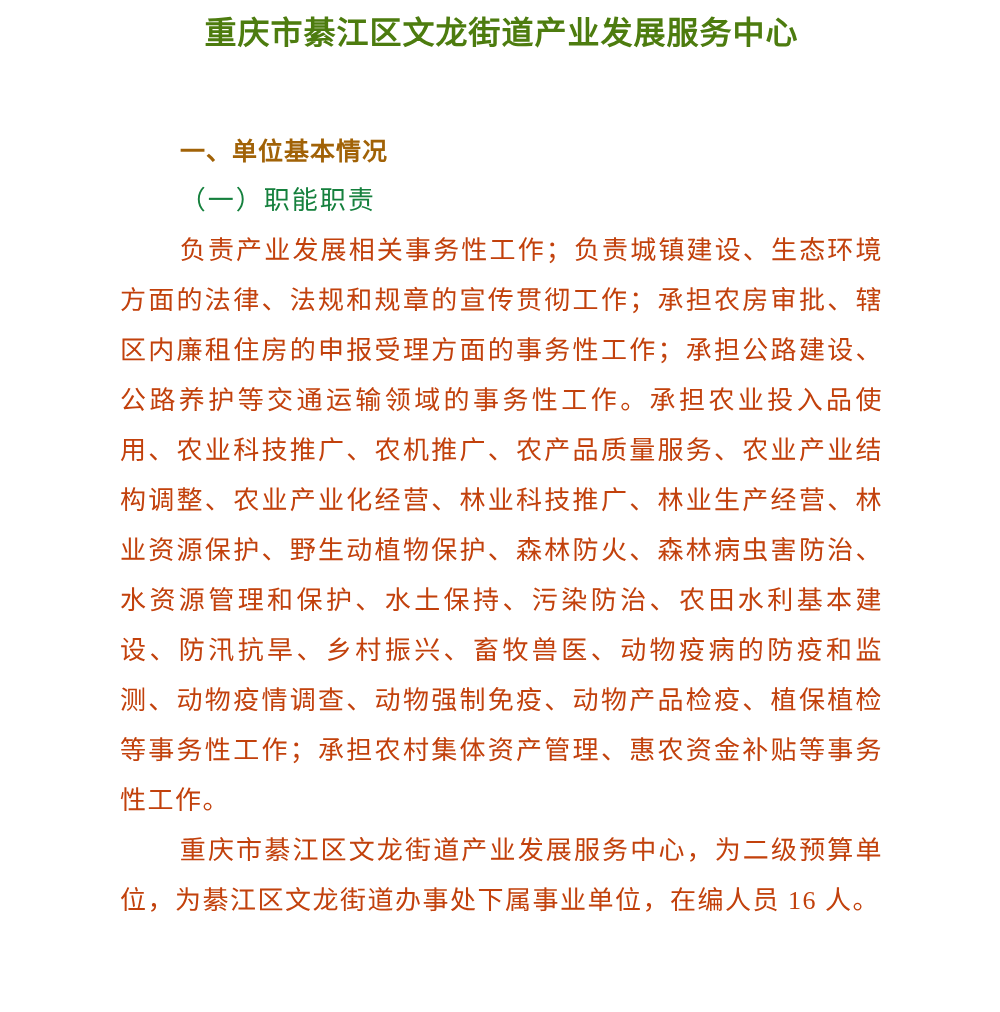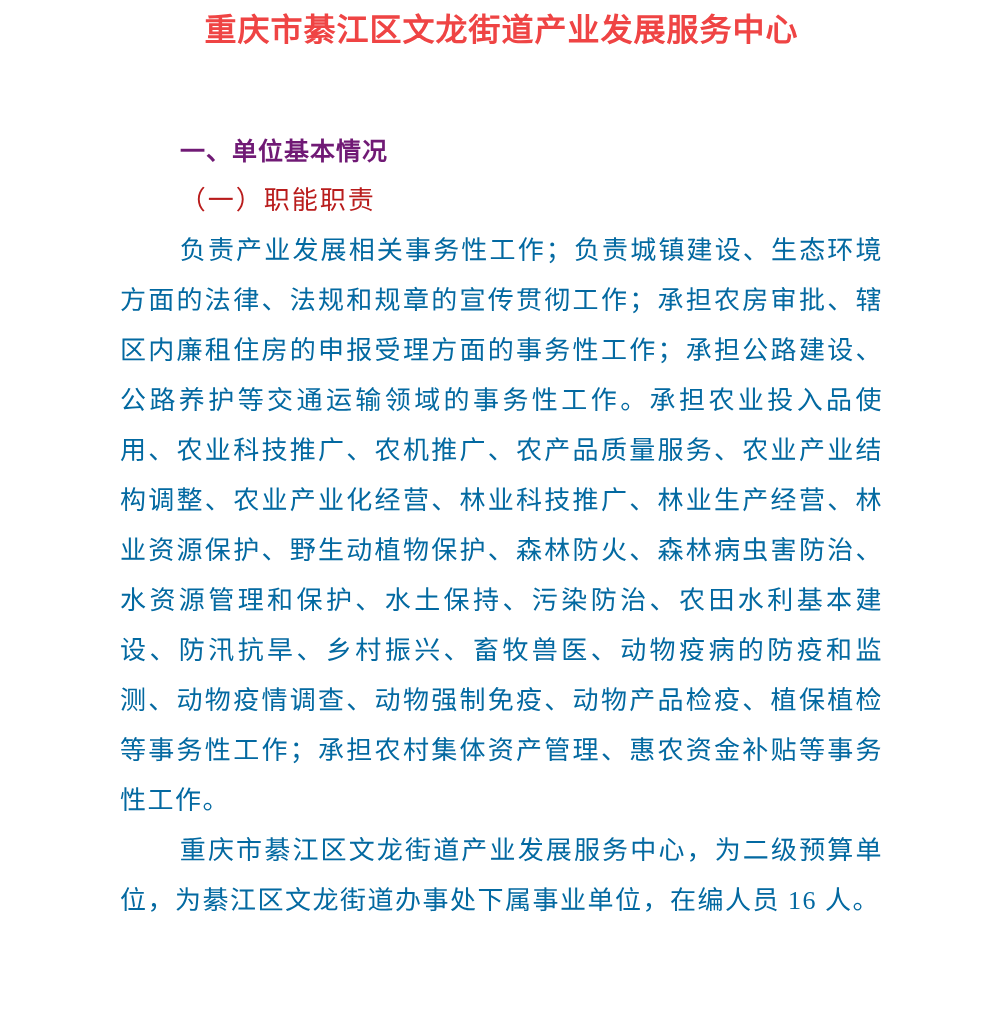--- a/index.html
+++ b/index.html
@@ -13,60 +13,60 @@
     height: 1012px;
     background: #ffffff;
     color: #000000;
     overflow: hidden;
     box-sizing: border-box;
     padding: 10px 117px 0 120px;
   }
   .doc-title {
     margin: 0;
     text-align: center;
-    font-family: Liberation Mono, monospace;
+    font-family: Liberation Sans, sans-serif;
     font-weight: bold;
     font-size: 32px;
     line-height: 46px;
     letter-spacing: 1px;
-    color: #ef4444;
+    color: #4d7c0f;
   }
   .doc-body {
     margin-top: 70px;
   }
   .section-heading {
     margin: 0;
     font-family: "Liberation Sans", "DejaVu Sans", sans-serif;
     font-weight: bold;
     font-size: 25px;
     line-height: 50px;
     text-indent: 2.4em;
     letter-spacing: 1px;
-    color: #701a75;
+    color: #a16207;
   }
   .sub-heading {
     margin: 0;
     font-family: "Liberation Serif", "DejaVu Serif", serif;
     font-weight: normal;
     font-size: 26px;
     line-height: 50px;
     text-indent: 2.3em;
     letter-spacing: 2px;
-    color: #b91c1c;
+    color: #15803d;
   }
   .body-paragraph {
     margin: 0;
     font-family: "Liberation Serif", "DejaVu Serif", serif;
     font-size: 26px;
     line-height: 50px;
     text-align: justify;
     text-justify: inter-character;
     text-indent: 2.3em;
     letter-spacing: 1.5px;
-    color: #0369a1;
+    color: #c2410c;
   }
 </style>
 </head>
 <body>
 
 <div class="page">
   <h1 class="doc-title">
     <span>重庆市綦江区文龙街道产业发展服务中心</span><br>
   </h1>
 

